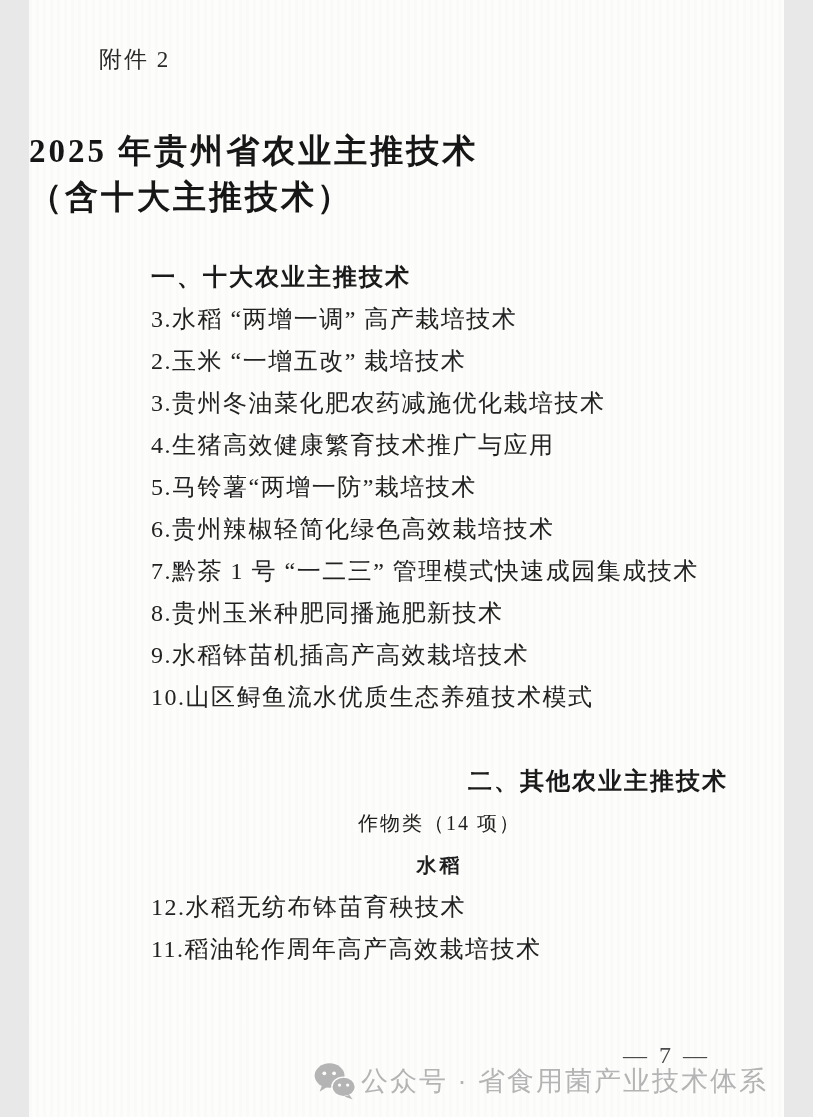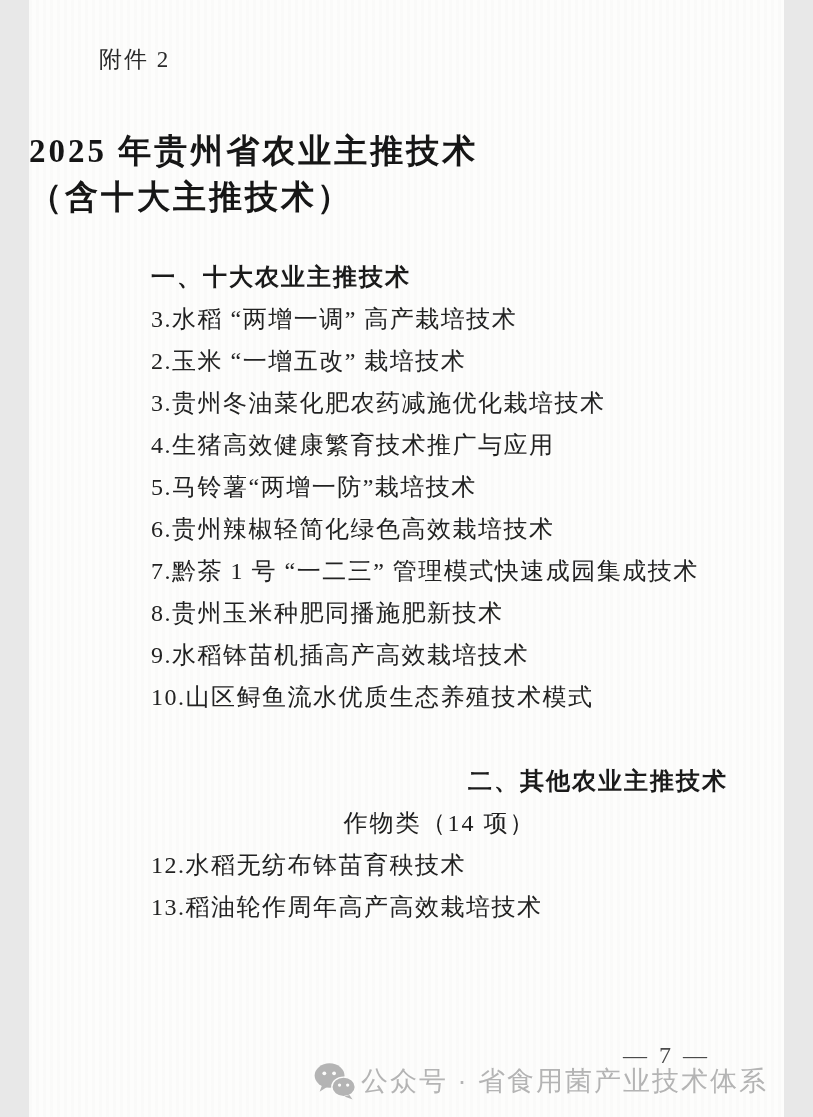--- a/index.html
+++ b/index.html
@@ -60,21 +60,21 @@
     letter-spacing: 1.5px;
     white-space: nowrap;
     color: #222222;
   }
   .section2-heading {
     margin-top: 42px;
     text-align: right;
   }
   .centered-line {
     text-align: center;
-    font-size: 24px;
+    font-size: 20px;
     line-height: 42px;
     letter-spacing: 2px;
   }
   .category-line {
     font-weight: bold;
     letter-spacing: 3px;
   }
   .page-number {
     position: absolute;
     top: 1042px;
@@ -126,23 +126,24 @@
     <div class="item-line">6.贵州辣椒轻简化绿色高效栽培技术</div>
     <div class="item-line">7.黔茶 1 号 “一二三” 管理模式快速成园集成技术</div>
     <div class="item-line">8.贵州玉米种肥同播施肥新技术</div>
     <div class="item-line">9.水稻钵苗机插高产高效栽培技术</div>
     <div class="item-line">10.山区鲟鱼流水优质生态养殖技术模式</div>
 
     <div class="section-heading section2-heading">二、其他农业主推技术</div>
 
     <div class="centered-line">作物类（14 项）</div>
 
+    <div class="centered-line category-line">水稻</div>
 
     <div class="item-line">12.水稻无纺布钵苗育秧技术</div>
-    <div class="item-line">13.稻油轮作周年高产高效栽培技术</div>
+    <div class="item-line">11.稻油轮作周年高产高效栽培技术</div>
 
   </div>
 
   <div class="page-number">— 7 —</div>
 
   <div class="watermark">
     <svg class="wechat-icon" viewBox="0 0 48 42" xmlns="http://www.w3.org/2000/svg" aria-hidden="true">
       <ellipse cx="18" cy="15" rx="16.5" ry="13.5" fill="#b4b4b4"></ellipse>
       <path d="M10 25 L7 33 L16 27 Z" fill="#b4b4b4"></path>
       <circle cx="12.2" cy="12.5" r="2.1" fill="#fdfdfc"></circle>

